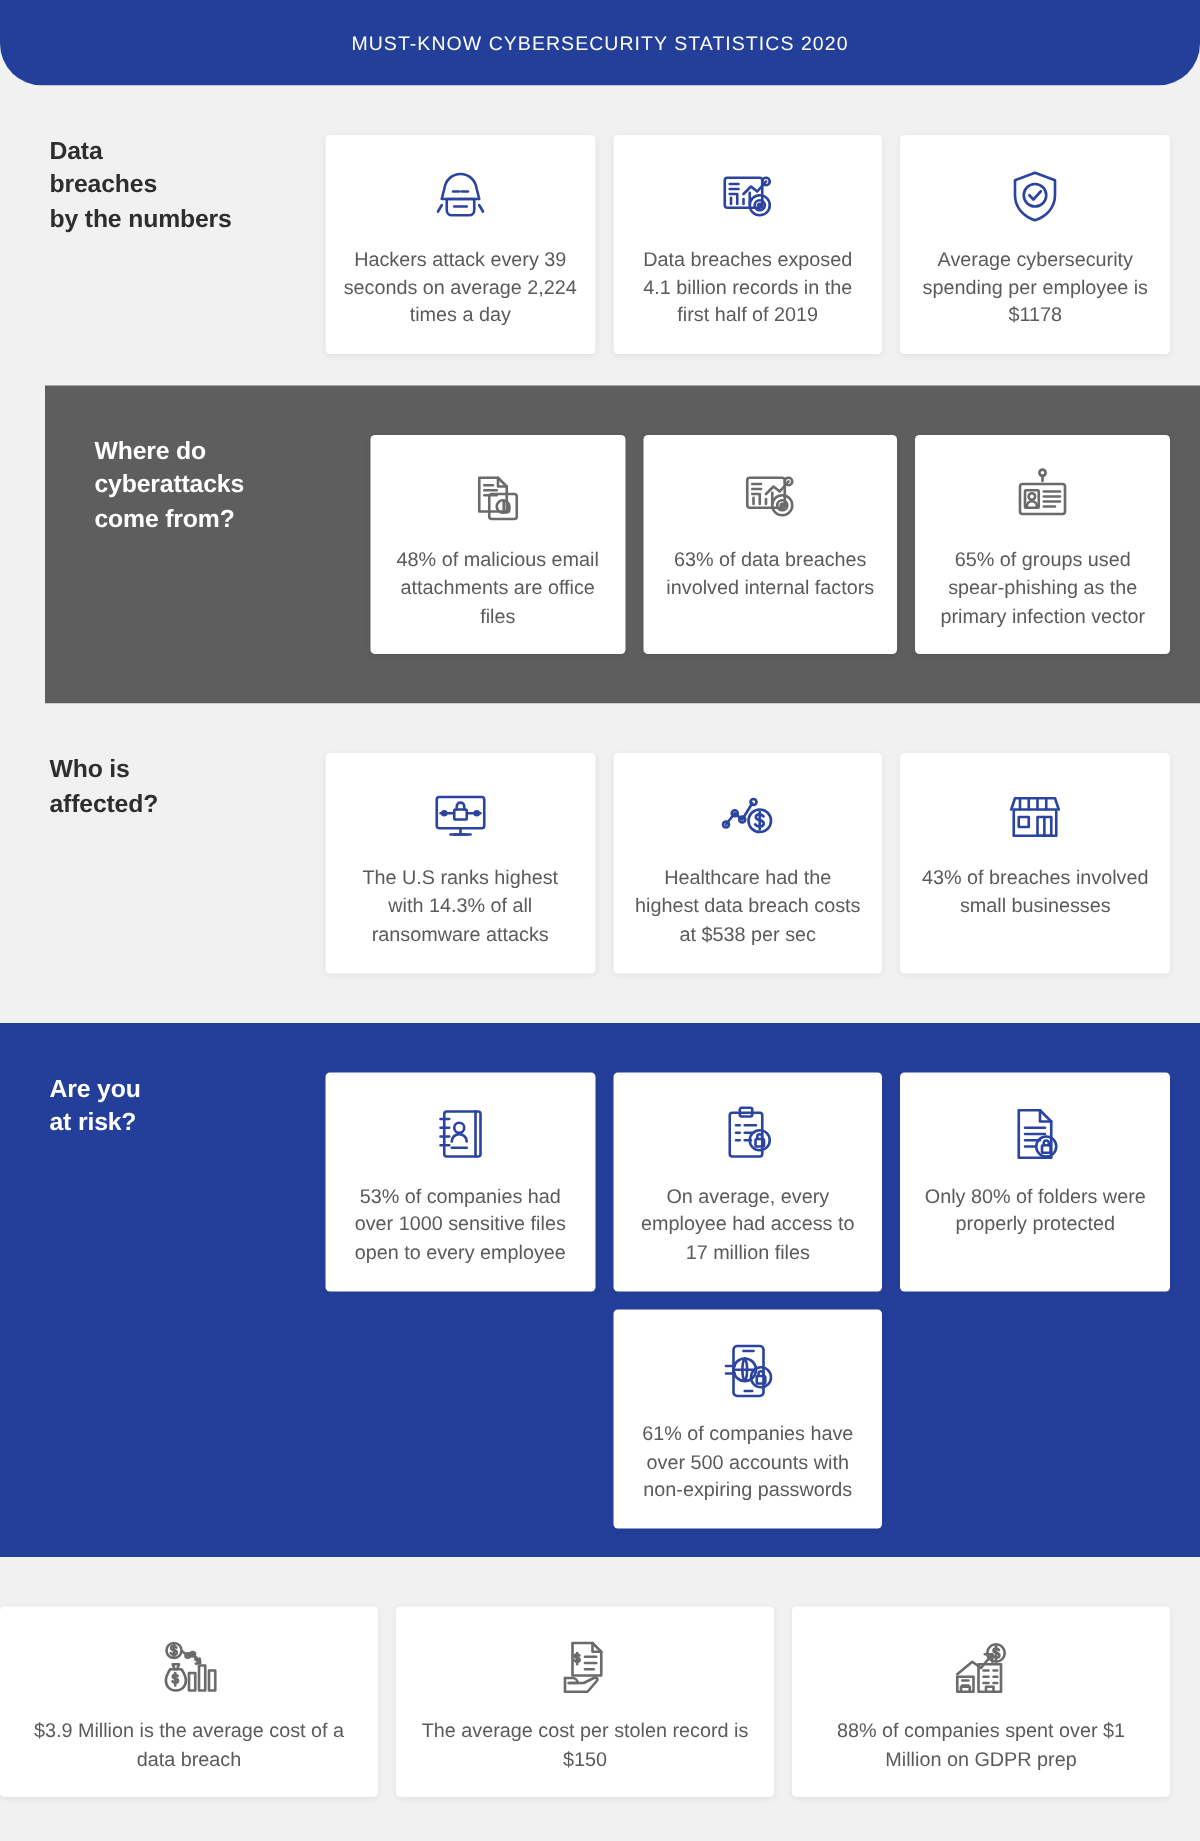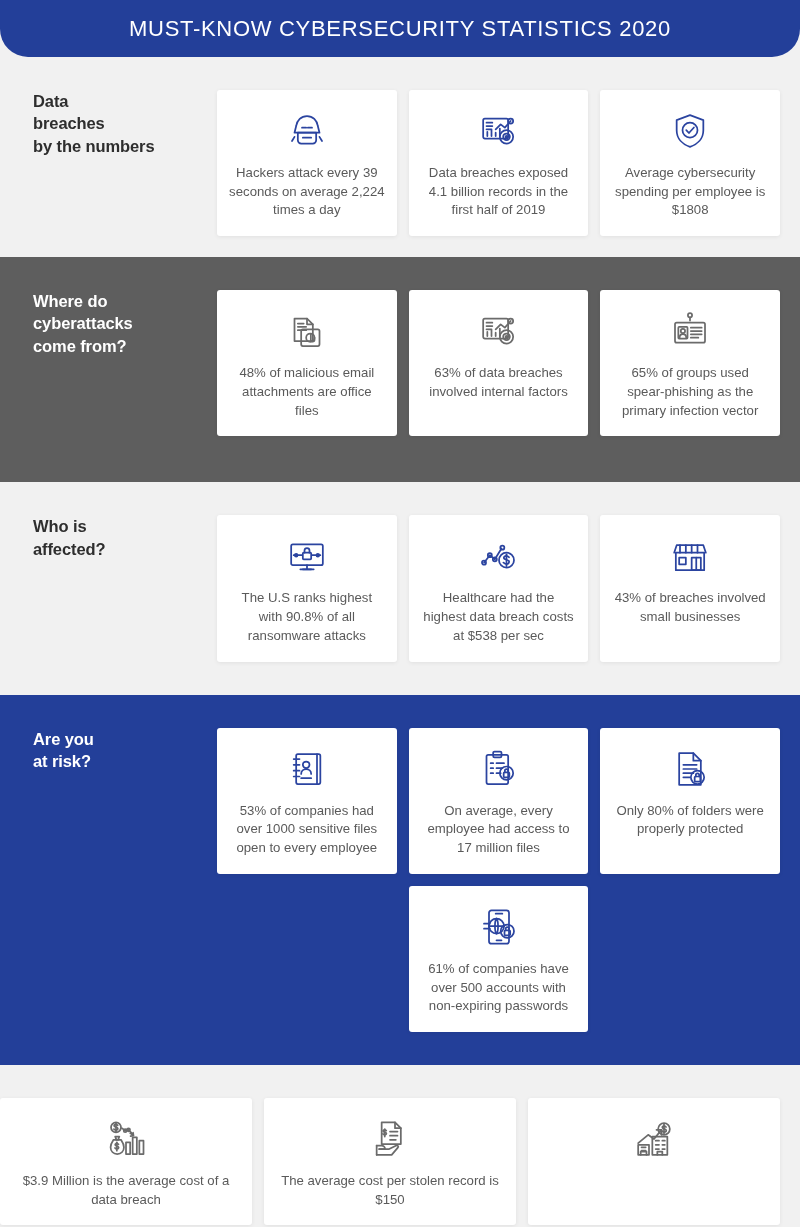--- a/index.html
+++ b/index.html
@@ -17,21 +17,21 @@
     height: 57px;
     background: #233f99;
     border-bottom-left-radius: 28px;
     border-bottom-right-radius: 28px;
     display: flex;
     align-items: center;
     justify-content: center;
   }
   .header-title {
     color: #ffffff;
-    font-size: 22px;
+    font-size: 13px;
     font-weight: 500;
     letter-spacing: 0.7px;
     text-align: center;
   }
 
   
   .section {
     position: relative;
     display: flex;
     align-items: flex-start;
@@ -144,26 +144,26 @@
             <div class="card-text">Data breaches exposed 4.1 billion records in the first half of 2019</div>
           </div>
           <div class="card">
             <div class="card-icon">
               <svg width="40" height="40" viewBox="0 0 48 48" fill="none" class="icon-blue" stroke-width="2.1" stroke-linecap="round" stroke-linejoin="round">
     <path d="M24 5l16 6v12c0 10-7 17-16 20-9-3-16-10-16-20V11z"></path>
     <circle cx="24" cy="23" r="9"></circle>
     <path d="M19.5 23l3.2 3.4 6-6.6"></path>
               </svg>
             </div>
-            <div class="card-text">Average cybersecurity spending per employee is $1808</div>
-          </div>
-        </div>
-      </div>
-    </div>
-    <div class="section theme-gray" style="padding-top: 33px; padding-bottom: 46px;">
+            <div class="card-text">Average cybersecurity spending per employee is $1178</div>
+          </div>
+        </div>
+      </div>
+    </div>
+    <div class="section theme-gray" style="padding-top: 33px; padding-bottom: 33px; margin-left: 30px;">
       <div class="section-label">Where do
 cyberattacks
 come from?</div>
       <div class="cards-area">
         <div class="card-row">
           <div class="card">
             <div class="card-icon">
               <svg width="40" height="40" viewBox="0 0 48 48" fill="none" class="icon-gray" stroke-width="2.1" stroke-linecap="round" stroke-linejoin="round">
     <path d="M9 9h15l7 7v20H9z"></path>
     <path d="M24 9v7h7"></path>
@@ -218,21 +218,21 @@
     <rect x="5" y="10" width="38" height="25" rx="2"></rect>
     <path d="M19 40h10M24 35v5"></path>
     <path d="M16 40h16"></path>
     <rect x="19" y="20" width="10" height="8" rx="1"></rect>
     <path d="M21 20v-2.5a3 3 0 0 1 6 0V20"></path>
     <path d="M8 23h10M30 23h10"></path>
     <circle cx="11" cy="23" r="1.6"></circle>
     <circle cx="37" cy="23" r="1.6"></circle>
               </svg>
             </div>
-            <div class="card-text">The U.S ranks highest with 90.8% of all ransomware attacks</div>
+            <div class="card-text">The U.S ranks highest with 14.3% of all ransomware attacks</div>
           </div>
           <div class="card">
             <div class="card-icon">
               <svg width="40" height="40" viewBox="0 0 48 48" fill="none" class="icon-blue" stroke-width="2.1" stroke-linecap="round" stroke-linejoin="round">
     <path d="M6 32l7-9 6 5 8-13"></path>
     <circle cx="6" cy="32" r="2.4"></circle>
     <circle cx="13" cy="23" r="2.4"></circle>
     <circle cx="19" cy="28" r="2.4"></circle>
     <circle cx="28" cy="14" r="2.4"></circle>
     <circle cx="33" cy="29" r="9"></circle>
@@ -251,21 +251,21 @@
     <path d="M11 26h8v8h-8z"></path>
     <path d="M26 26h11v15H26z"></path>
     <path d="M31.5 26v15"></path>
               </svg>
             </div>
             <div class="card-text">43% of breaches involved small businesses</div>
           </div>
         </div>
       </div>
     </div>
-    <div class="section theme-blue" style="padding-top: 33px; padding-bottom: 33px; justify-content: center;">
+    <div class="section theme-blue" style="padding-top: 33px; padding-bottom: 19px; justify-content: center;">
       <div class="section-label">Are you
 at risk?</div>
       <div class="cards-area">
         <div class="card-row">
           <div class="card">
             <div class="card-icon">
               <svg width="40" height="40" viewBox="0 0 48 48" fill="none" class="icon-blue" stroke-width="2.1" stroke-linecap="round" stroke-linejoin="round">
     <rect x="11" y="6" width="29" height="36" rx="2"></rect>
     <path d="M36 6v36"></path>
     <path d="M8 12h7M8 19h7M8 26h7M8 33h7"></path>
@@ -372,17 +372,18 @@
     <path d="M9 34h5M9 38h5"></path>
     <path d="M8 43v-4h7v4"></path>
     <path d="M22 43V21h18v22z"></path>
     <path d="M26 26h4M34 26h3M26 31h4M34 31h3M26 36h4M34 36h3"></path>
     <path d="M28 43v-4h6v4"></path>
     <circle cx="36" cy="12" r="7"></circle>
     <path d="M38.4 9.6c-.6-.8-1.4-1.1-2.3-1.1-1.3 0-2.1.7-2.1 1.7 0 2.2 4.7 1.2 4.7 3.5 0 1.2-1 1.9-2.4 1.9-1.1 0-2-.4-2.7-1.3"></path>
     <path d="M36 6.5v11"></path>
               </svg>
             </div>
+            <div class="card-text">88% of companies spent over $1 Million on GDPR prep</div>
           </div>
         </div>
       </div>
     </div>
   </div>
 
 </body></html>

